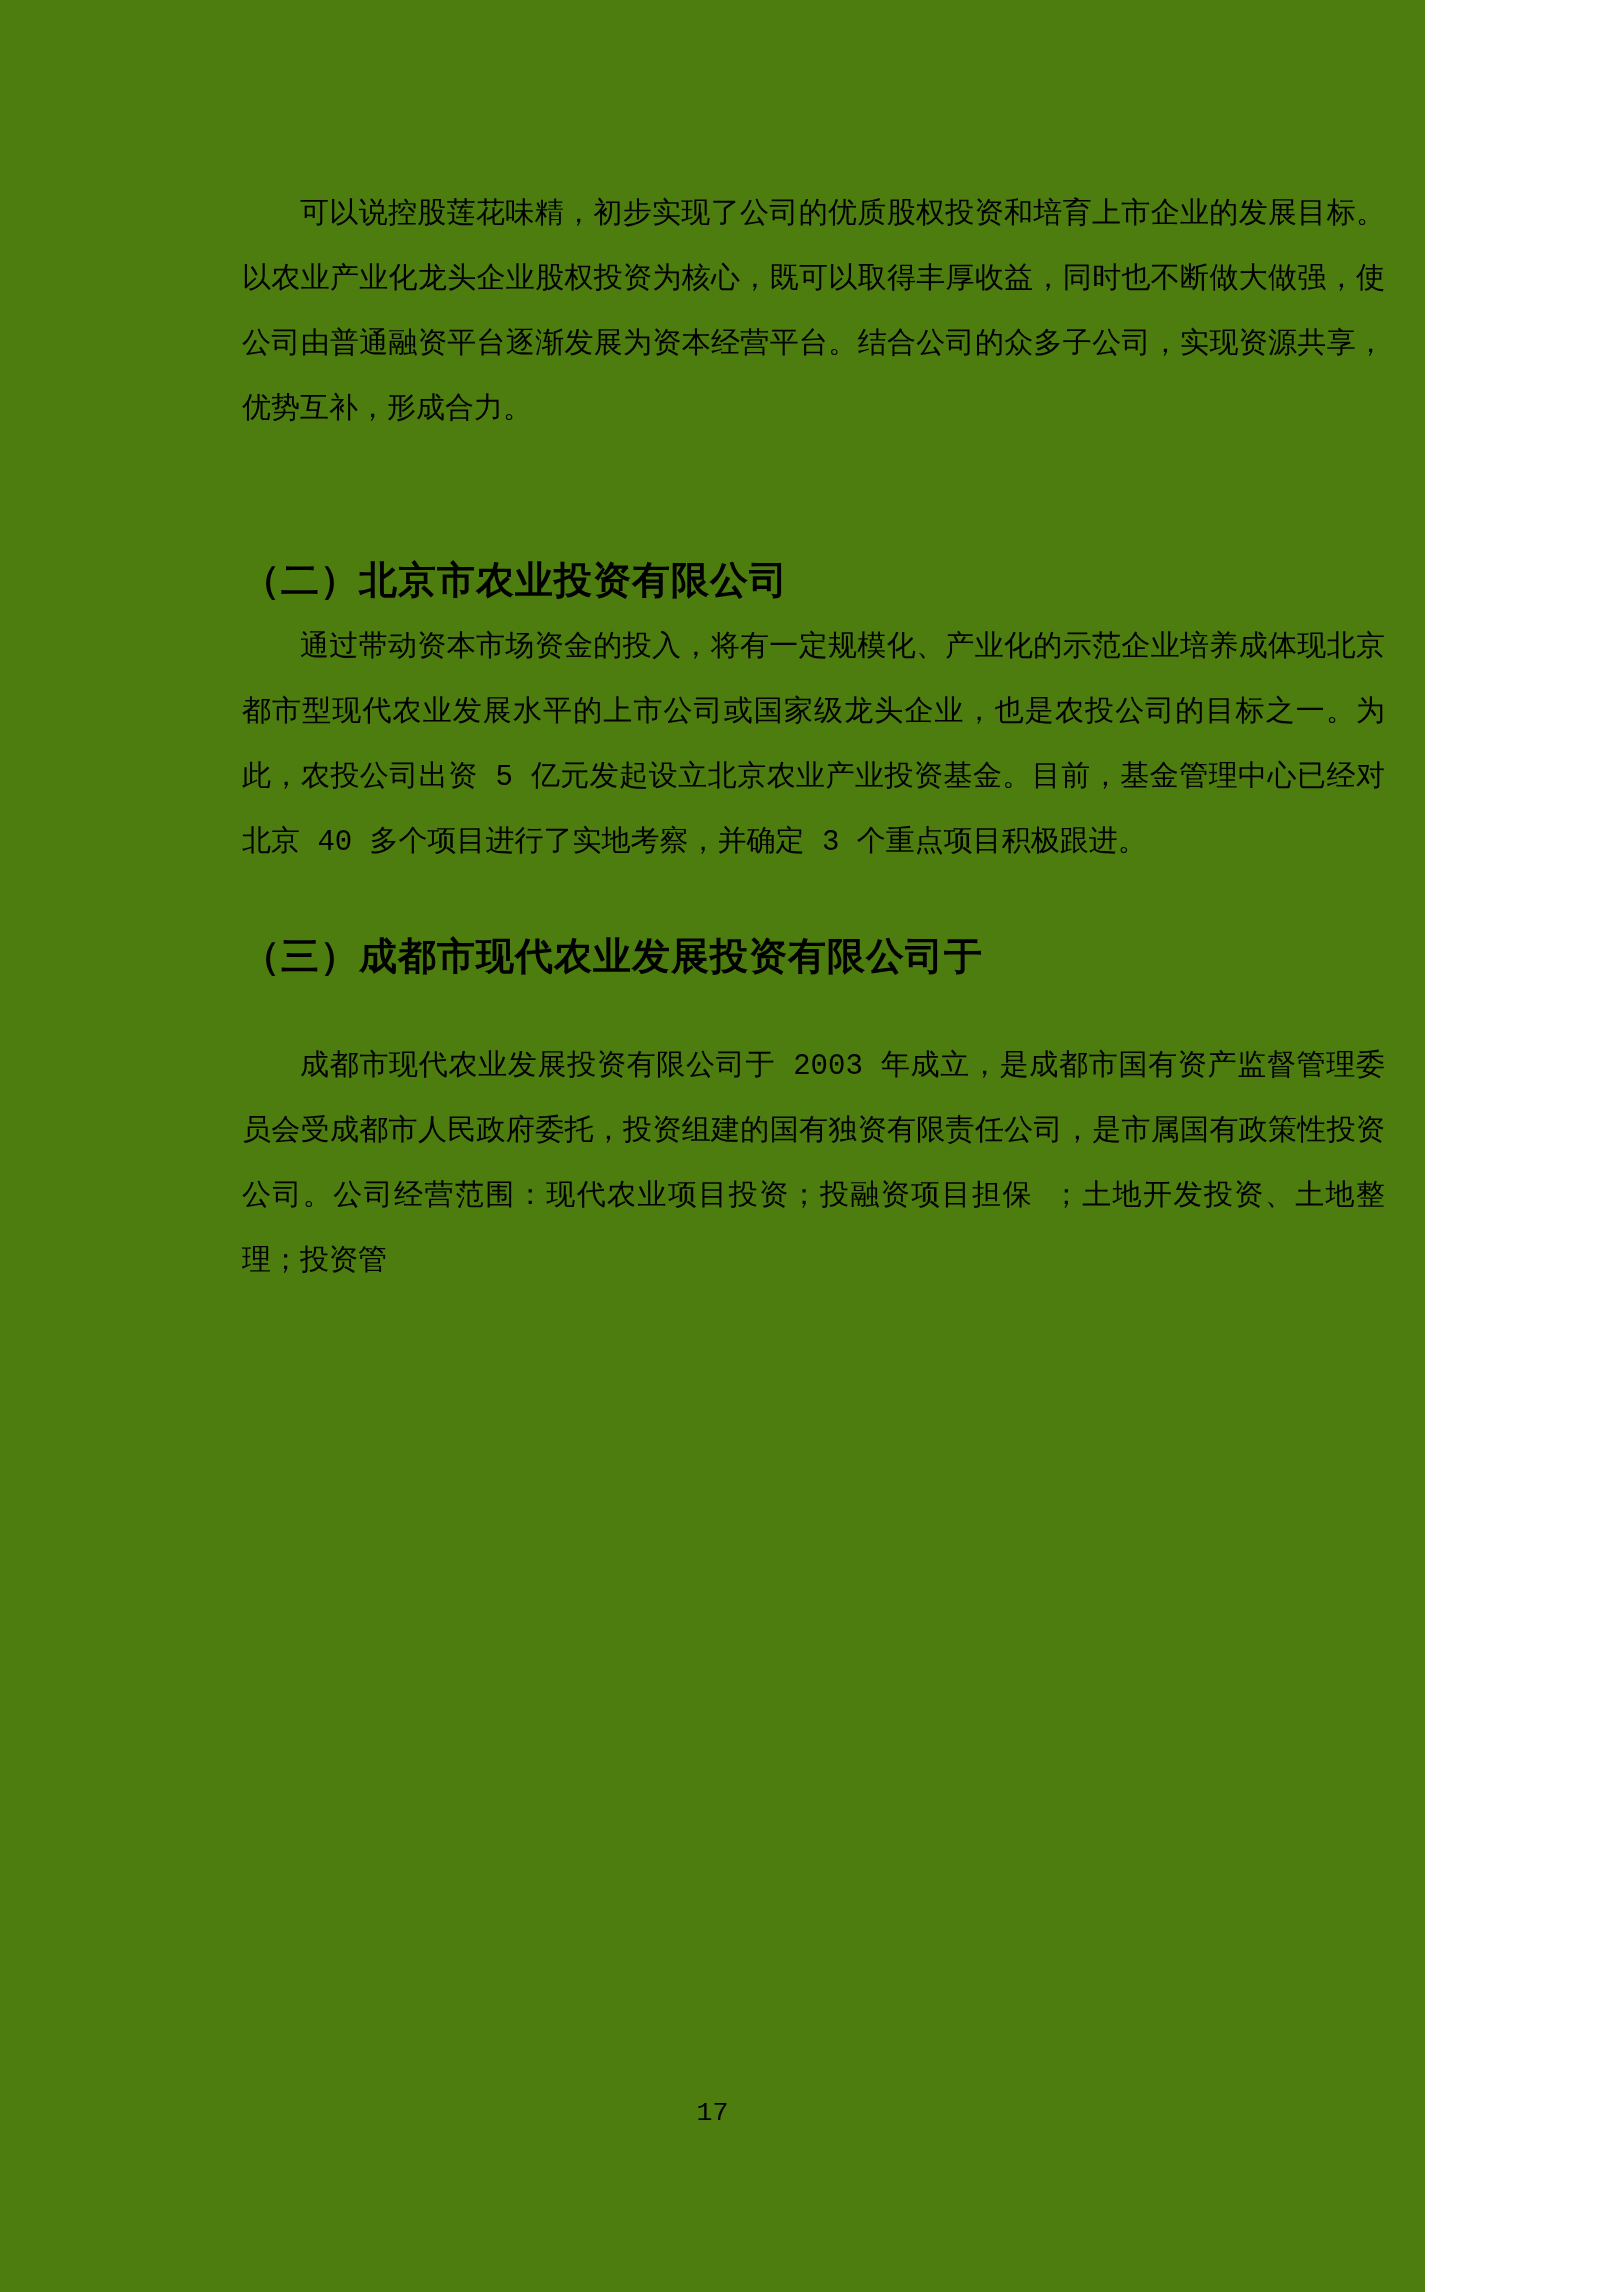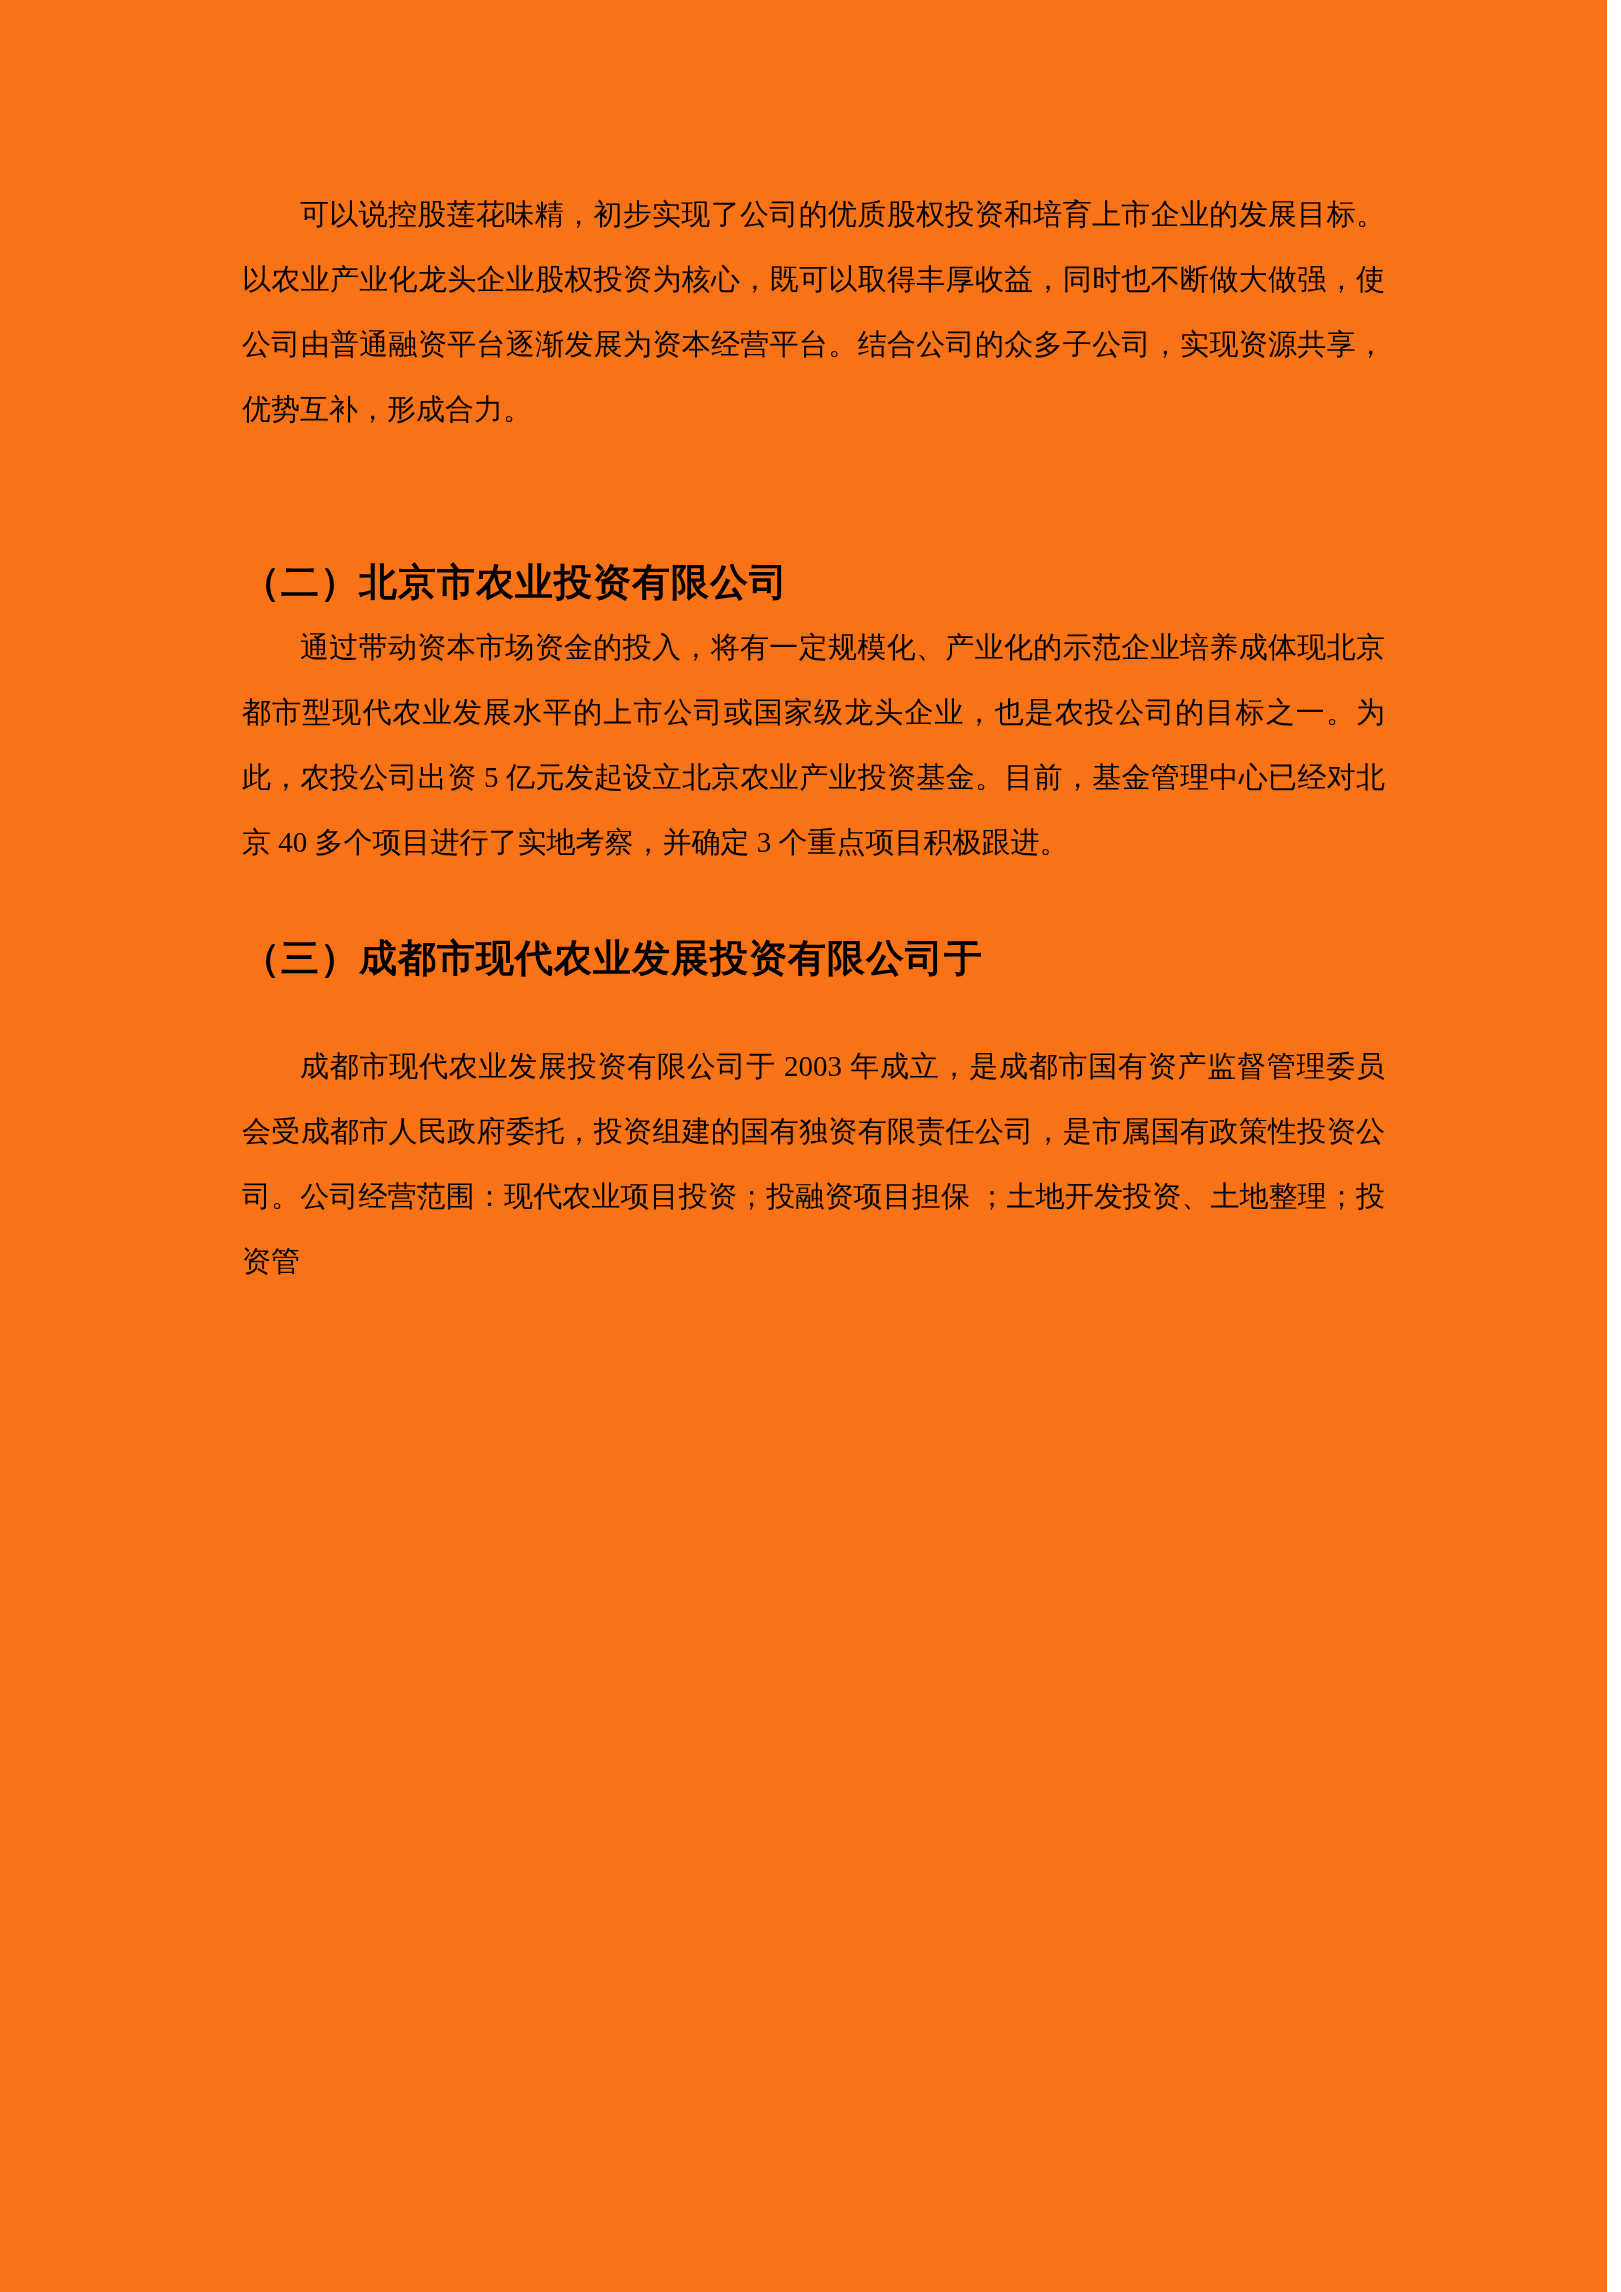--- a/index.html
+++ b/index.html
@@ -2,25 +2,25 @@
 <html><head>
 <meta charset="utf-8">
 <style>
   html, body {
     margin: 0;
     padding: 0;
     background: #ffffff;
   }
   .page {
     position: relative;
-    width: 1607px;
+    width: 1425px;
     height: 2293px;
-    background: #f97316;
+    background: #4d7c0f;
     color: #000000;
-    font-family: Liberation Serif, serif;
+    font-family: Liberation Mono, monospace;
     overflow: hidden;
   }
   .content {
     position: absolute;
     left: 242px;
     top: 0;
     width: 1143px;
   }
   p.body {
     margin: 0;
@@ -78,14 +78,15 @@
 
     <p class="body">通过带动资本市场资金的投入，将有一定规模化、产业化的示范企业培养成体现北京都市型现代农业发展水平的上市公司或国家级龙头企业，也是农投公司的目标之一。为此，农投公司出资 5 亿元发起设立北京农业产业投资基金。目前，基金管理中心已经对北京 40 多个项目进行了实地考察，并确定 3 个重点项目积极跟进。</p>
 
 
     <h2 class="heading heading-sec3">（三）成都市现代农业发展投资有限公司于</h2>
 
     <p class="body para-s3-first">成都市现代农业发展投资有限公司于 2003 年成立，是成都市国有资产监督管理委员会受成都市人民政府委托，投资组建的国有独资有限责任公司，是市属国有政策性投资公司。公司经营范围：现代农业项目投资；投融资项目担保 ；土地开发投资、土地整理；投资管</p>
 
   </div>
 
+  <div class="page-number">17</div>
 </div>
 
 
 </body></html>

